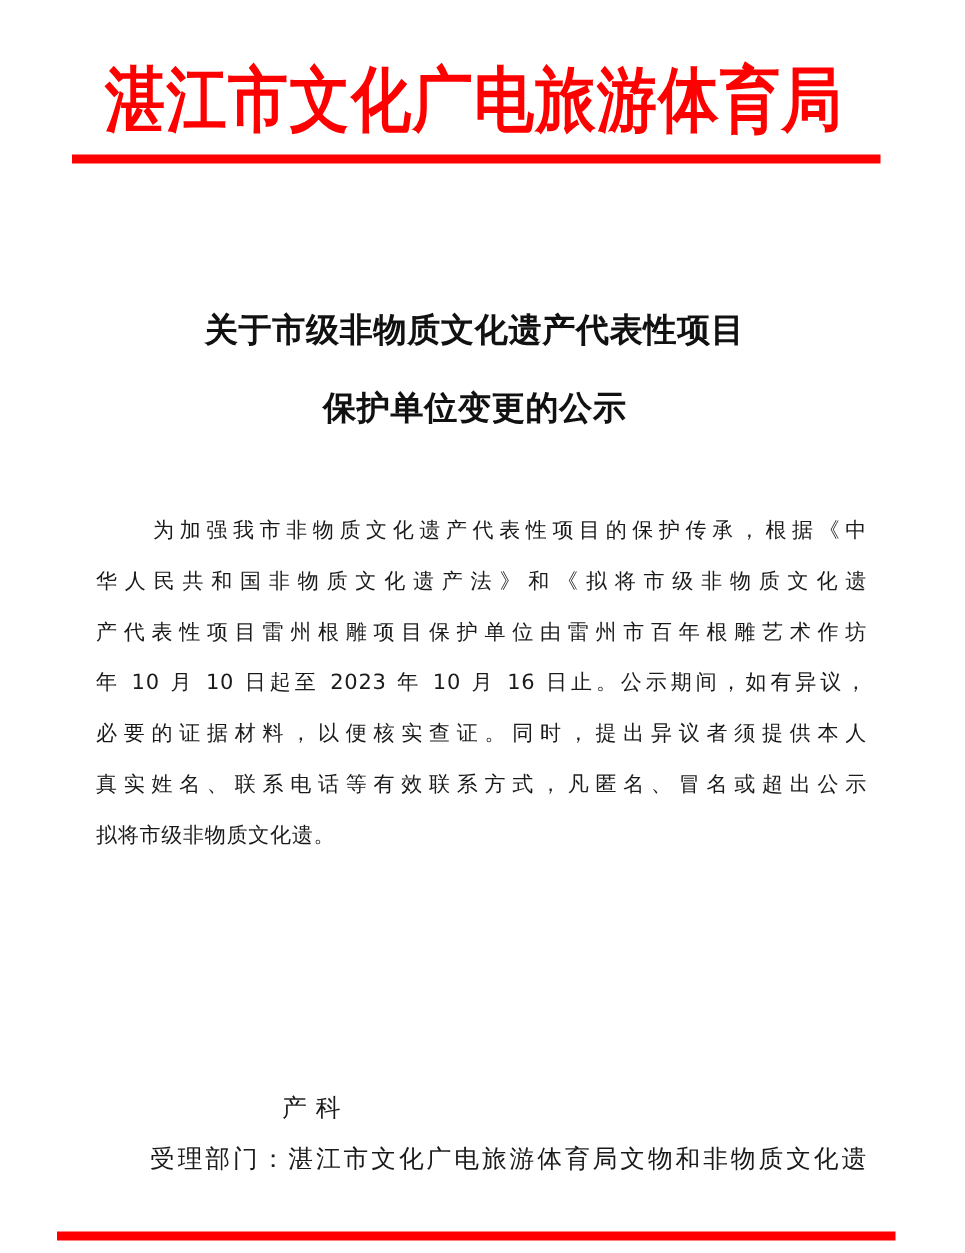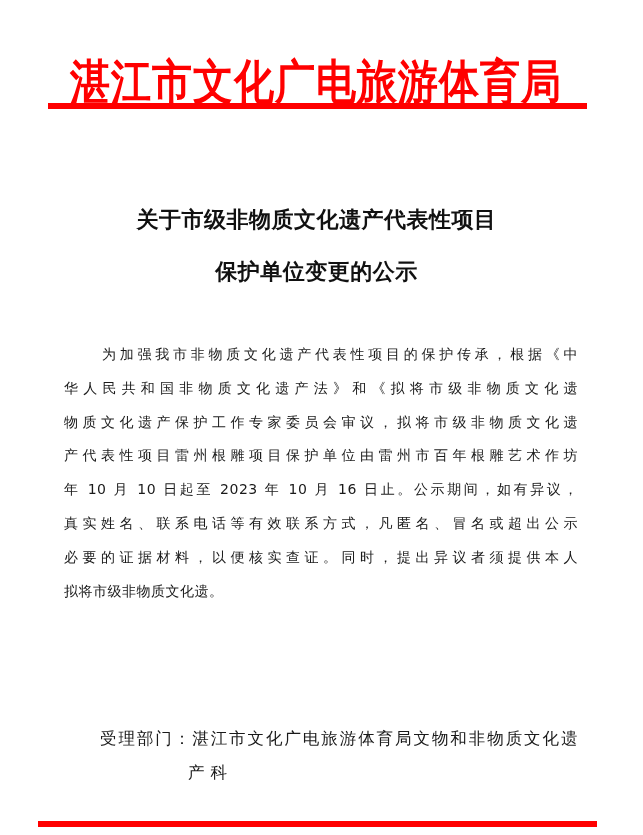--- a/index.html
+++ b/index.html
@@ -9,21 +9,21 @@
     }
     body {
       width: 643px;
       height: 835px;
       position: relative;
       overflow: hidden;
     }
     .masthead {
       position: absolute;
       left: 60px;
-      top: 52px;
+      top: 36px;
       width: 512px;
       height: 60px;
       display: flex;
       justify-content: space-between;
       align-items: center;
     }
     .masthead-text {
       font-family: "DejaVu Serif", "Liberation Serif", serif;
       color: #ff0000;
       font-size: 40px;
@@ -97,26 +97,25 @@
   <div class="masthead-text">湛江市文化广电旅游体育局</div>
 </div>
 <div class="rule rule-top"></div>
 
 <div class="title title-line-1">关于市级非物质文化遗产代表性项目</div>
 <div class="title title-line-2">保护单位变更的公示</div>
 
 <div class="body-text">
   <div class="line indent">为加强我市非物质文化遗产代表性项目的保护传承，根据《中</div>
   <div class="line">华人民共和国非物质文化遗产法》和《拟将市级非物质文化遗</div>
-  <div class="line">物质文化遗产保护工作专家委员会审议，拟将市级非物质文化遗</div>
   <div class="line">产代表性项目雷州根雕项目保护单位由雷州市百年根雕艺术作坊</div>
   <div class="line">年 10 月 10 日起至 2023 年 10 月 16 日止。公示期间，如有异议，</div>
+  <div class="line">必要的证据材料，以便核实查证。同时，提出异议者须提供本人</div>
   <div class="line">真实姓名、联系电话等有效联系方式，凡匿名、冒名或超出公示</div>
-  <div class="line">必要的证据材料，以便核实查证。同时，提出异议者须提供本人</div>
   <div class="line last">拟将市级非物质文化遗。</div>
 </div>
 
 <div class="dept">
+  <div class="line cont">产科</div>
   <div class="line">受理部门：湛江市文化广电旅游体育局文物和非物质文化遗</div>
-  <div class="line cont">产科</div>
 </div>
 
 <div class="rule rule-bottom"></div>
 
 </body></html>

